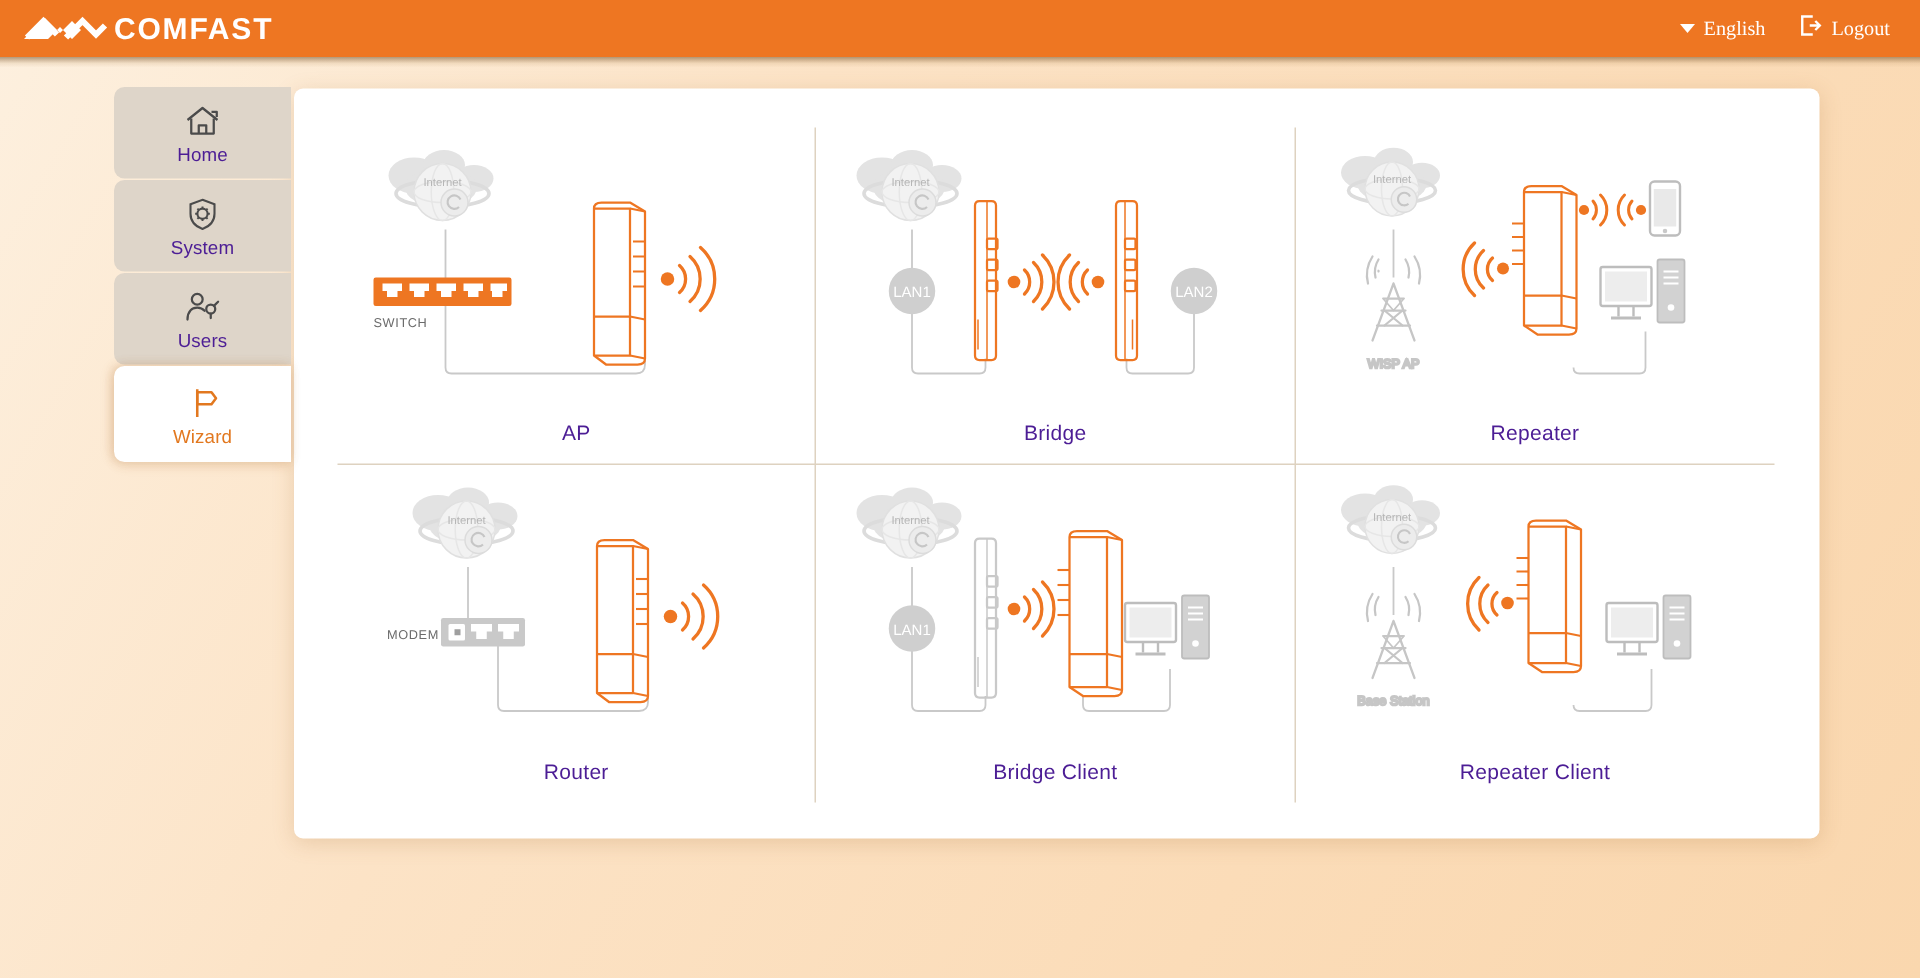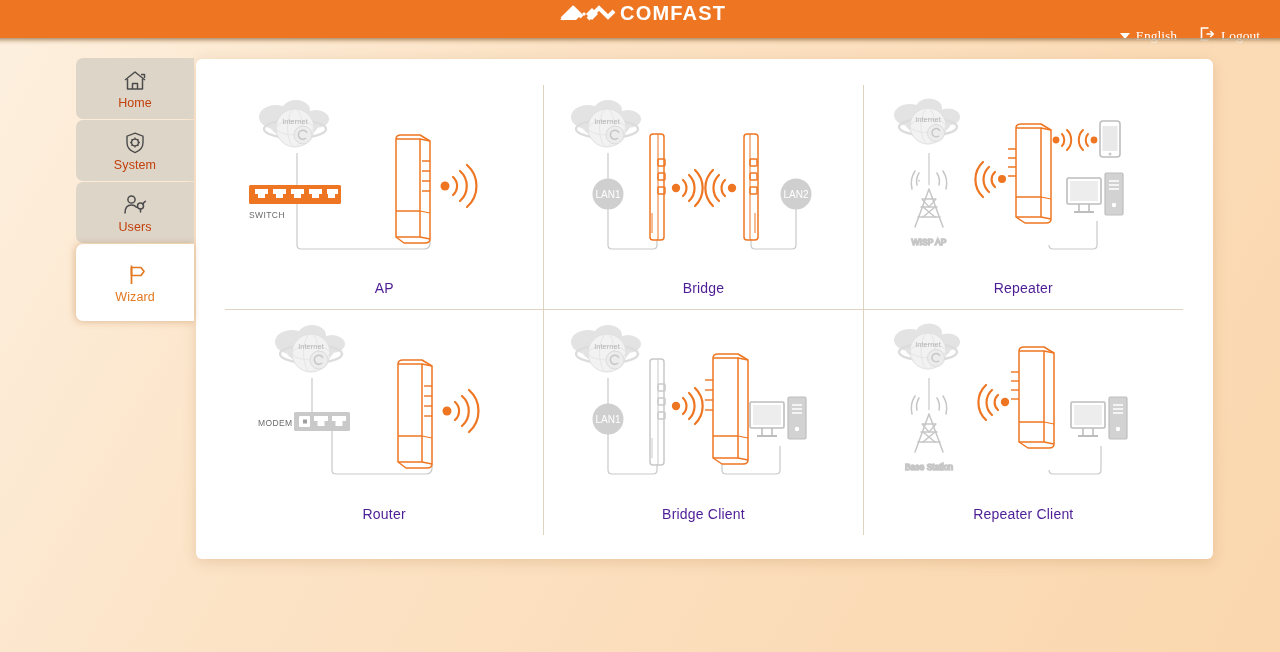--- a/index.html
+++ b/index.html
@@ -19,21 +19,20 @@
   
   .header {
     position: absolute;
     top: 0; left: 0;
     width: 1280px;
     height: 38px;
     background: #ee7622;
     display: flex;
     align-items: center;
     z-index: 30;
-    flex-direction: column;
   }
   .header:after {
     content: "";
     position: absolute;
     left: 0; top: 38px;
     width: 100%; height: 7px;
     background: linear-gradient(180deg, rgba(120,82,40,0.55) 0%, rgba(190,150,100,0.18) 60%, rgba(255,255,255,0) 100%);
     pointer-events: none;
   }
 
@@ -82,34 +81,34 @@
     position: relative;
     height: 61px;
     margin-bottom: 1px;
     background: #ded5c9;
     border-radius: 7px 0 0 7px;
     display: flex;
     flex-direction: column;
     align-items: center;
     justify-content: center;
     cursor: pointer;
-    color: #c2410c;
+    color: #4c1d95;
   }
   .nav-item .nav-icon { height: 26px; display: flex; align-items: flex-end; }
   .nav-item .nav-label {
     font-size: 12.5px;
     margin-top: 3px;
     letter-spacing: 0.1px;
   }
   .nav-item.active {
     background: #ffffff;
     color: #e2781f;
     border-radius: 7px 0 0 7px;
     box-shadow: -2px 0 7px rgba(180,120,60,0.22), 0 -2px 7px rgba(180,120,60,0.10), 0 3px 7px rgba(180,120,60,0.12);
-    height: 77px;
+    height: 64px;
     z-index: 5;
   }
 
   
   .panel {
     position: absolute;
     left: 196px;
     top: 59px;
     width: 1017px;
     height: 500px;

